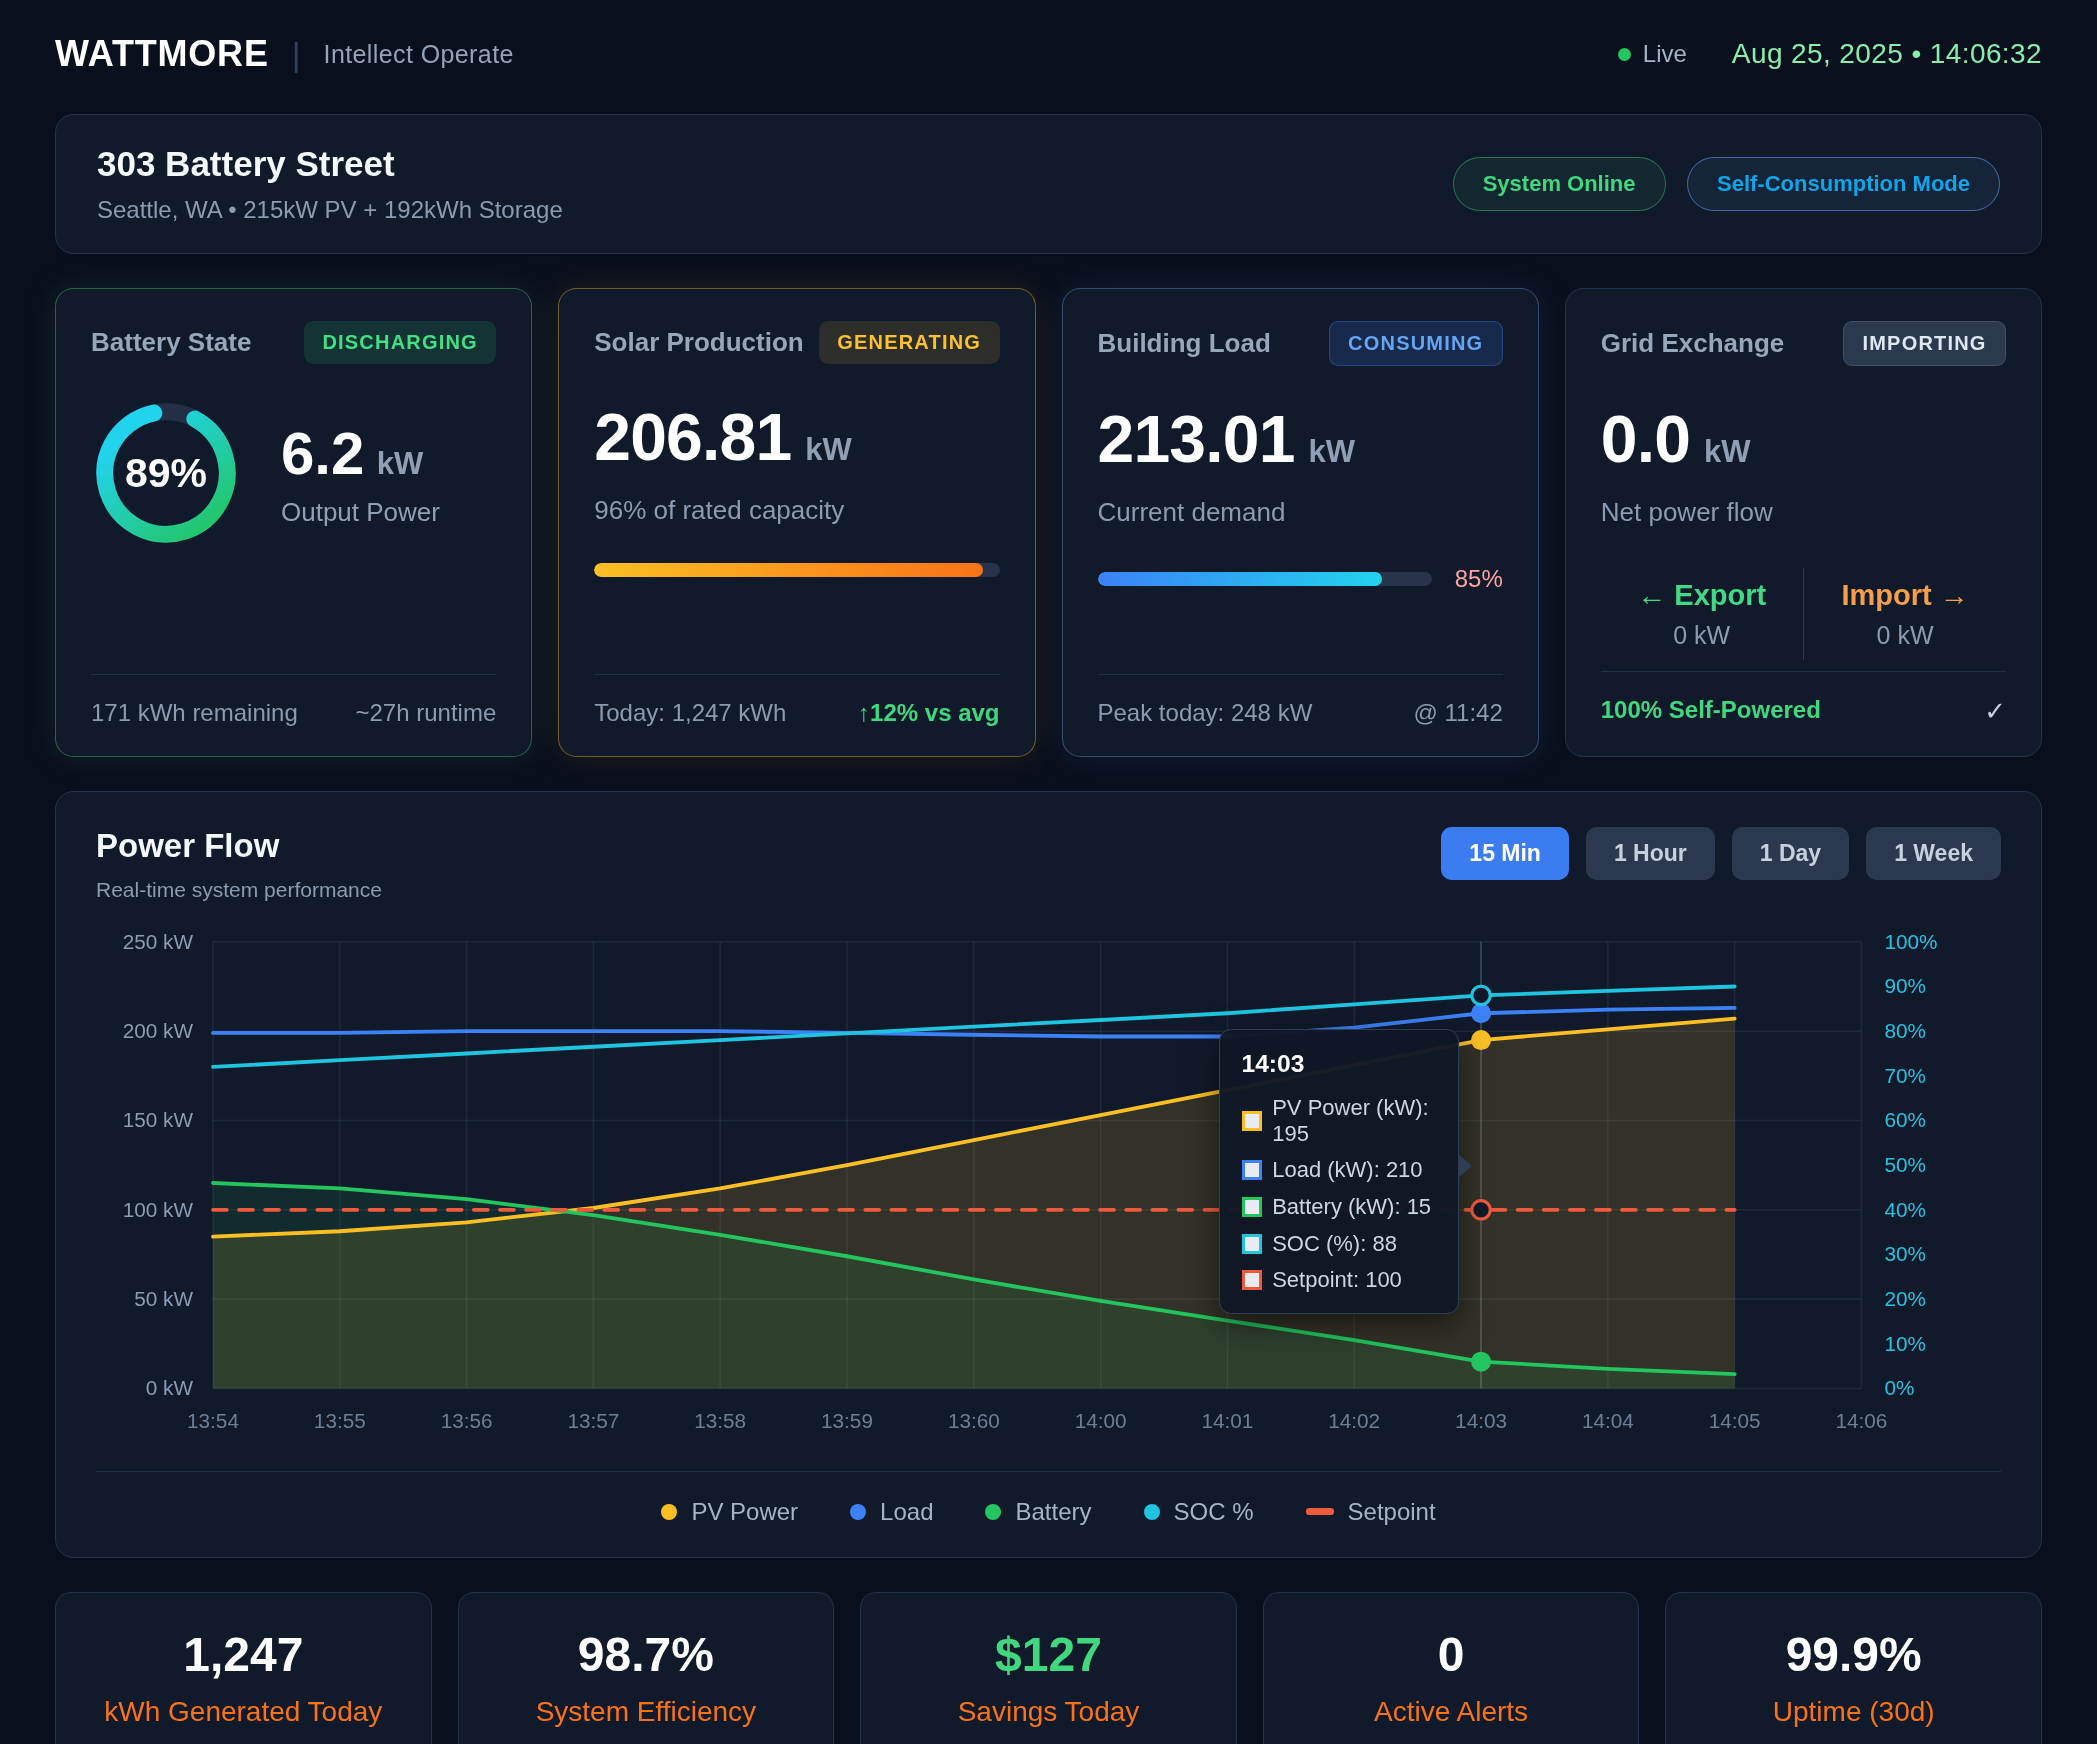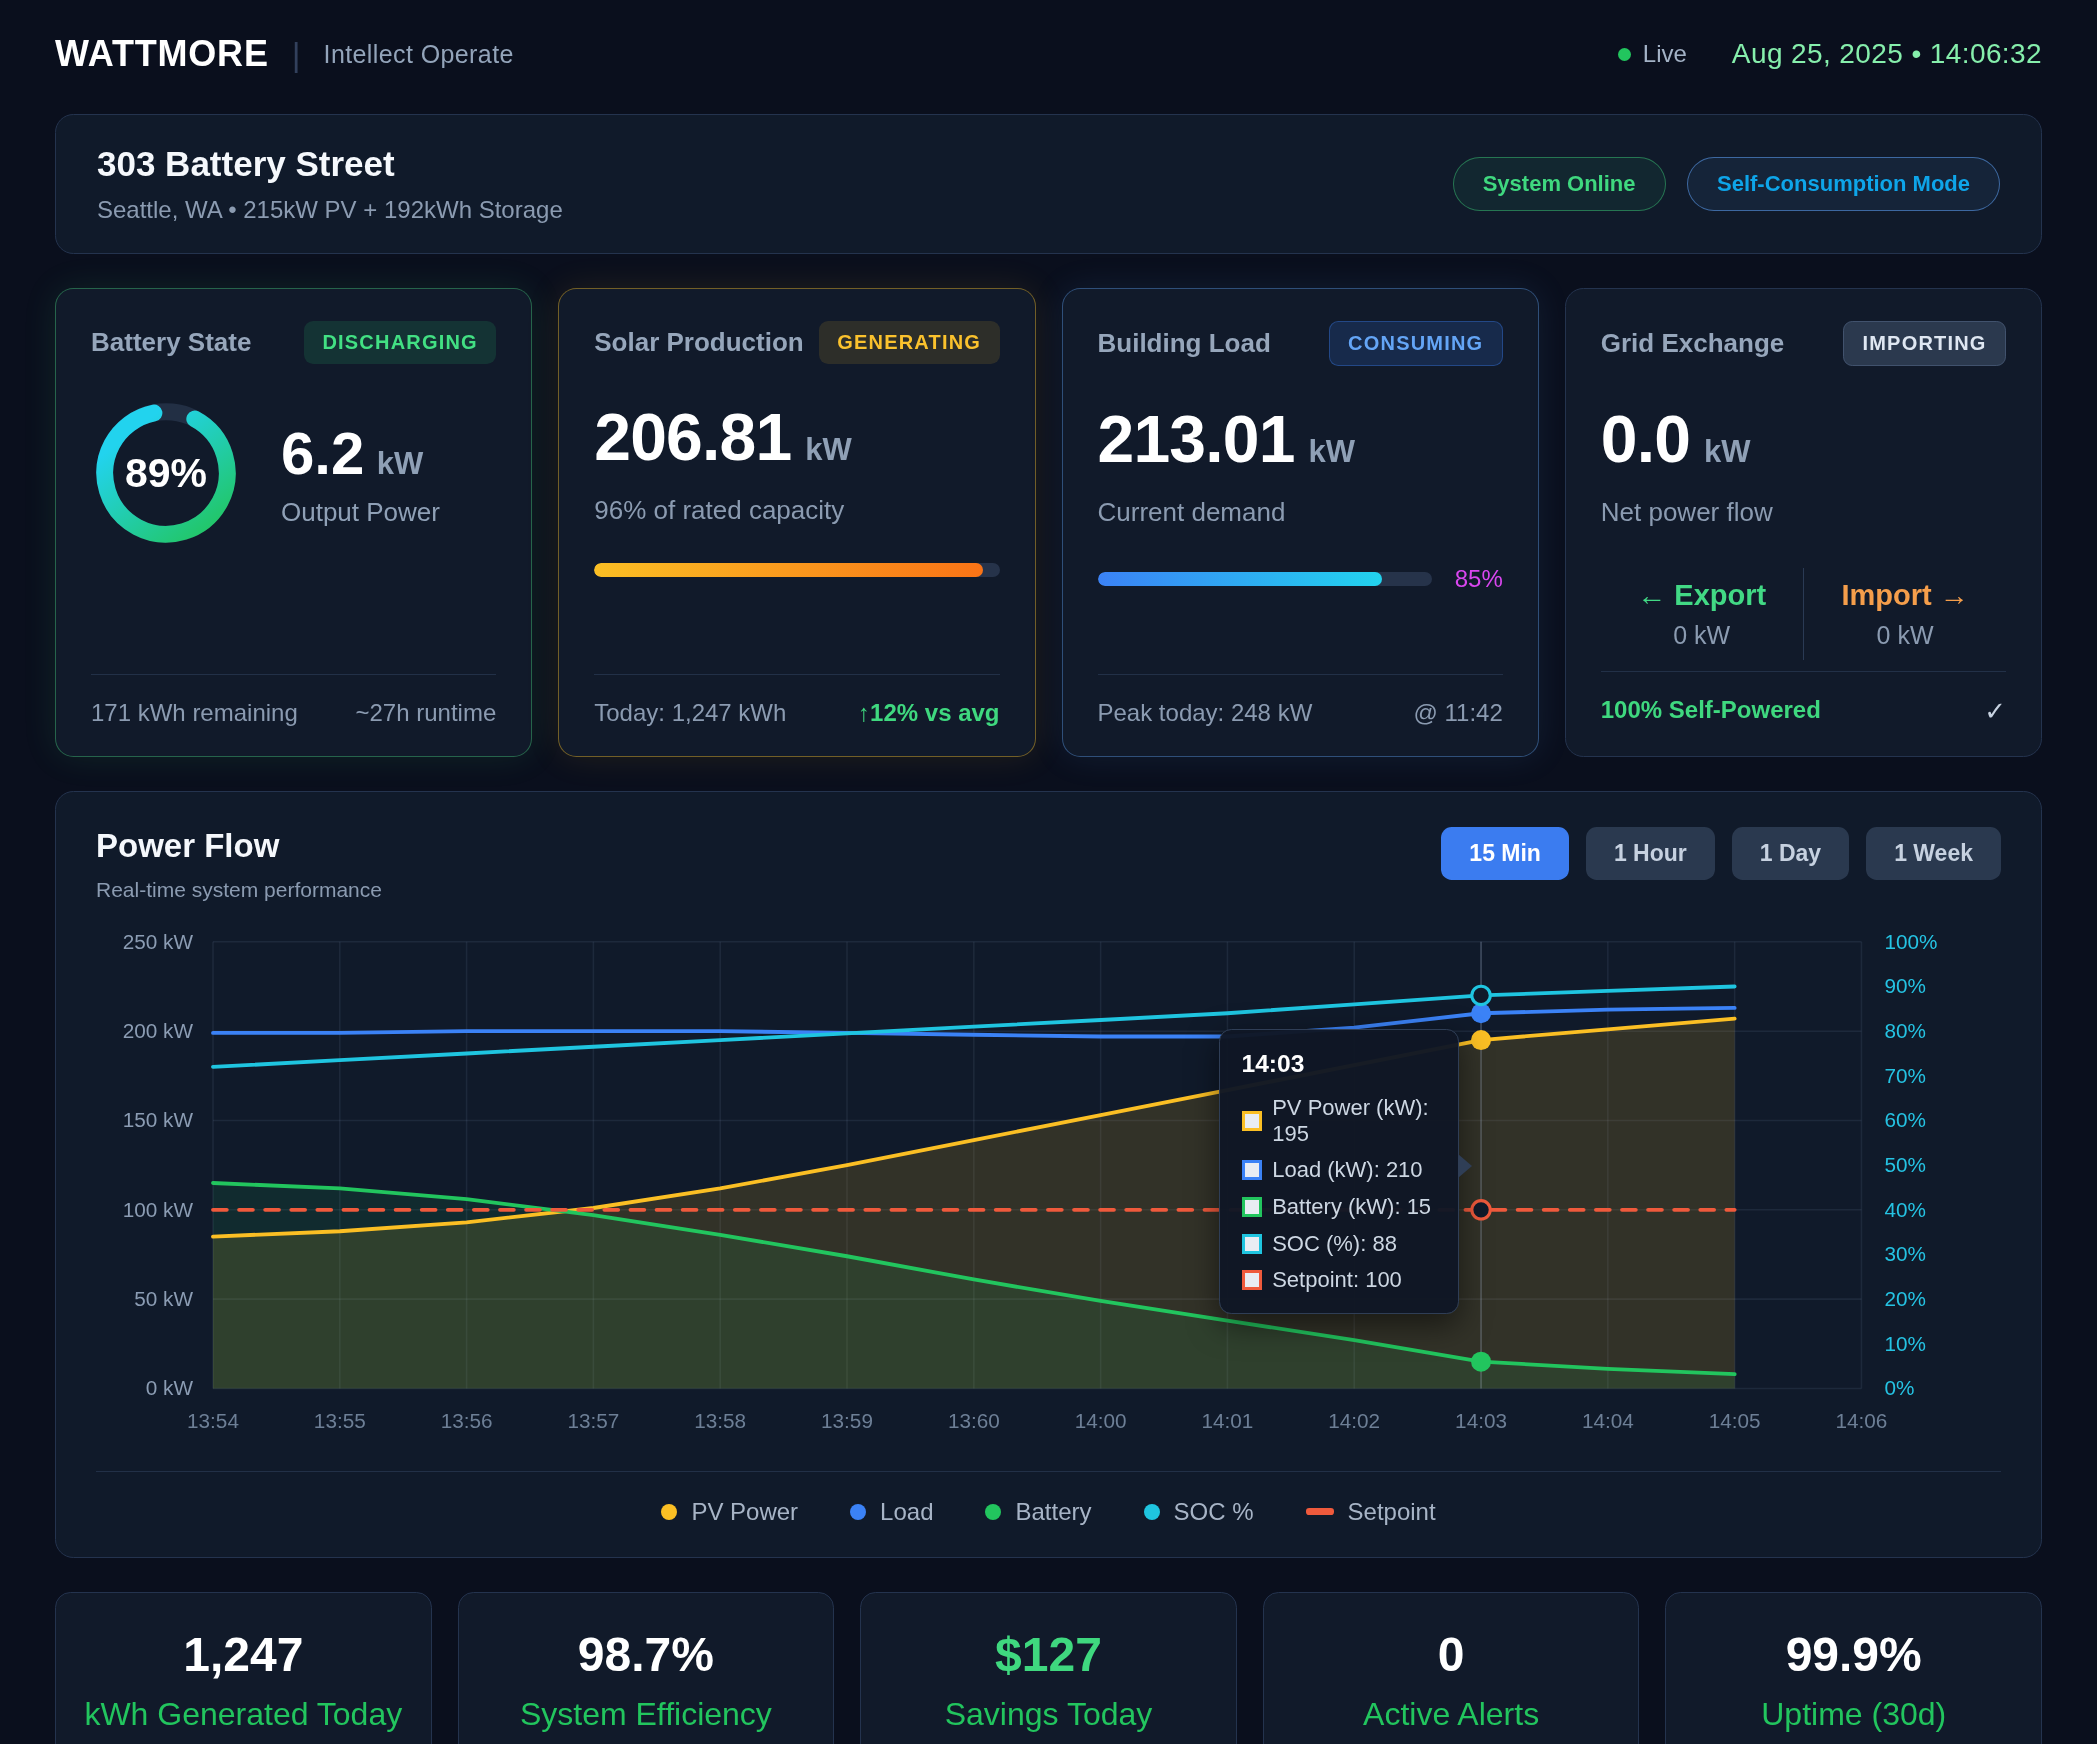--- a/index.html
+++ b/index.html
@@ -54,21 +54,21 @@
   .big-row { display:flex; align-items:baseline; gap:14px; margin-top:35px; }
   .big-val { font-size:66px; font-weight:700; color:#ffffff; letter-spacing:-0.8px; }
   .big-unit { font-size:31px; color:#8fa0b6; font-weight:700; }
   .card-sub { font-size:26px; color:#8b9bb1; margin-top:20px; }
 
   .bar-row { display:flex; align-items:center; gap:23px; margin-top:37px; }
   .bar-track { flex:1; height:14px; border-radius:7px; background:#26334a; overflow:hidden; }
   .bar-fill { height:100%; border-radius:7px; }
   .bar-fill-solar { background:linear-gradient(90deg,#fbbf24,#f97316); }
   .bar-fill-load  { background:linear-gradient(90deg,#3b82f6,#22d3ee); }
-  .bar-label { font-size:24px; color:#d946ef;text-align:center; }
+  .bar-label { font-size:24px; color:#fca5a5;text-align:center; }
 
   .grid-flows { display:flex; align-items:center; justify-content:center; margin-top:40px; }
   .flow-col { flex:1; text-align:center; }
   .flow-div { width:1.5px; height:92px; background:#2a3a54; }
   .flow-label { font-size:29px; font-weight:700; }
   .flow-label.export { color:#42d985; }
   .flow-label.import { color:#f59e4b; }
   .flow-val { font-size:25px; color:#8b9bb1; margin-top:9.2px; }
 
   .card-footer { margin-top:auto; border-top:1.5px solid #223047; padding-top:24.6px;
@@ -106,21 +106,21 @@
   .legend-dot { width:16px; height:16px; border-radius:50%; }
   .legend-dash { width:28px; height:7px; border-radius:3.1px; }
   .legend-label { font-size:24px; color:#a7b4c6; }
 
   
   .stats { margin-top:34px; display:grid; grid-template-columns:repeat(5,1fr); gap:26px; }
   .stat { background:#111a2a; border:1.5px solid #24334e; border-radius:15.4px; padding:34px 15.4px;
     text-align:center; }
   .stat-value { font-size:48px; font-weight:700; color:#ffffff;text-align:center; }
   .stat-value.green { color:#3fd87f; }
-  .stat-label { font-size:32px; color:#22c55e; margin-top:14px; }
+  .stat-label { font-size:28px; color:#f97316; margin-top:14px; }
 </style>
 </head>
 <body>
 
 <div class="page">
 
   <div class="topbar">
     <div class="brand">WATTMORE</div>
     <div class="brand-sep">|</div>
     <div class="product">Intellect Operate</div>

